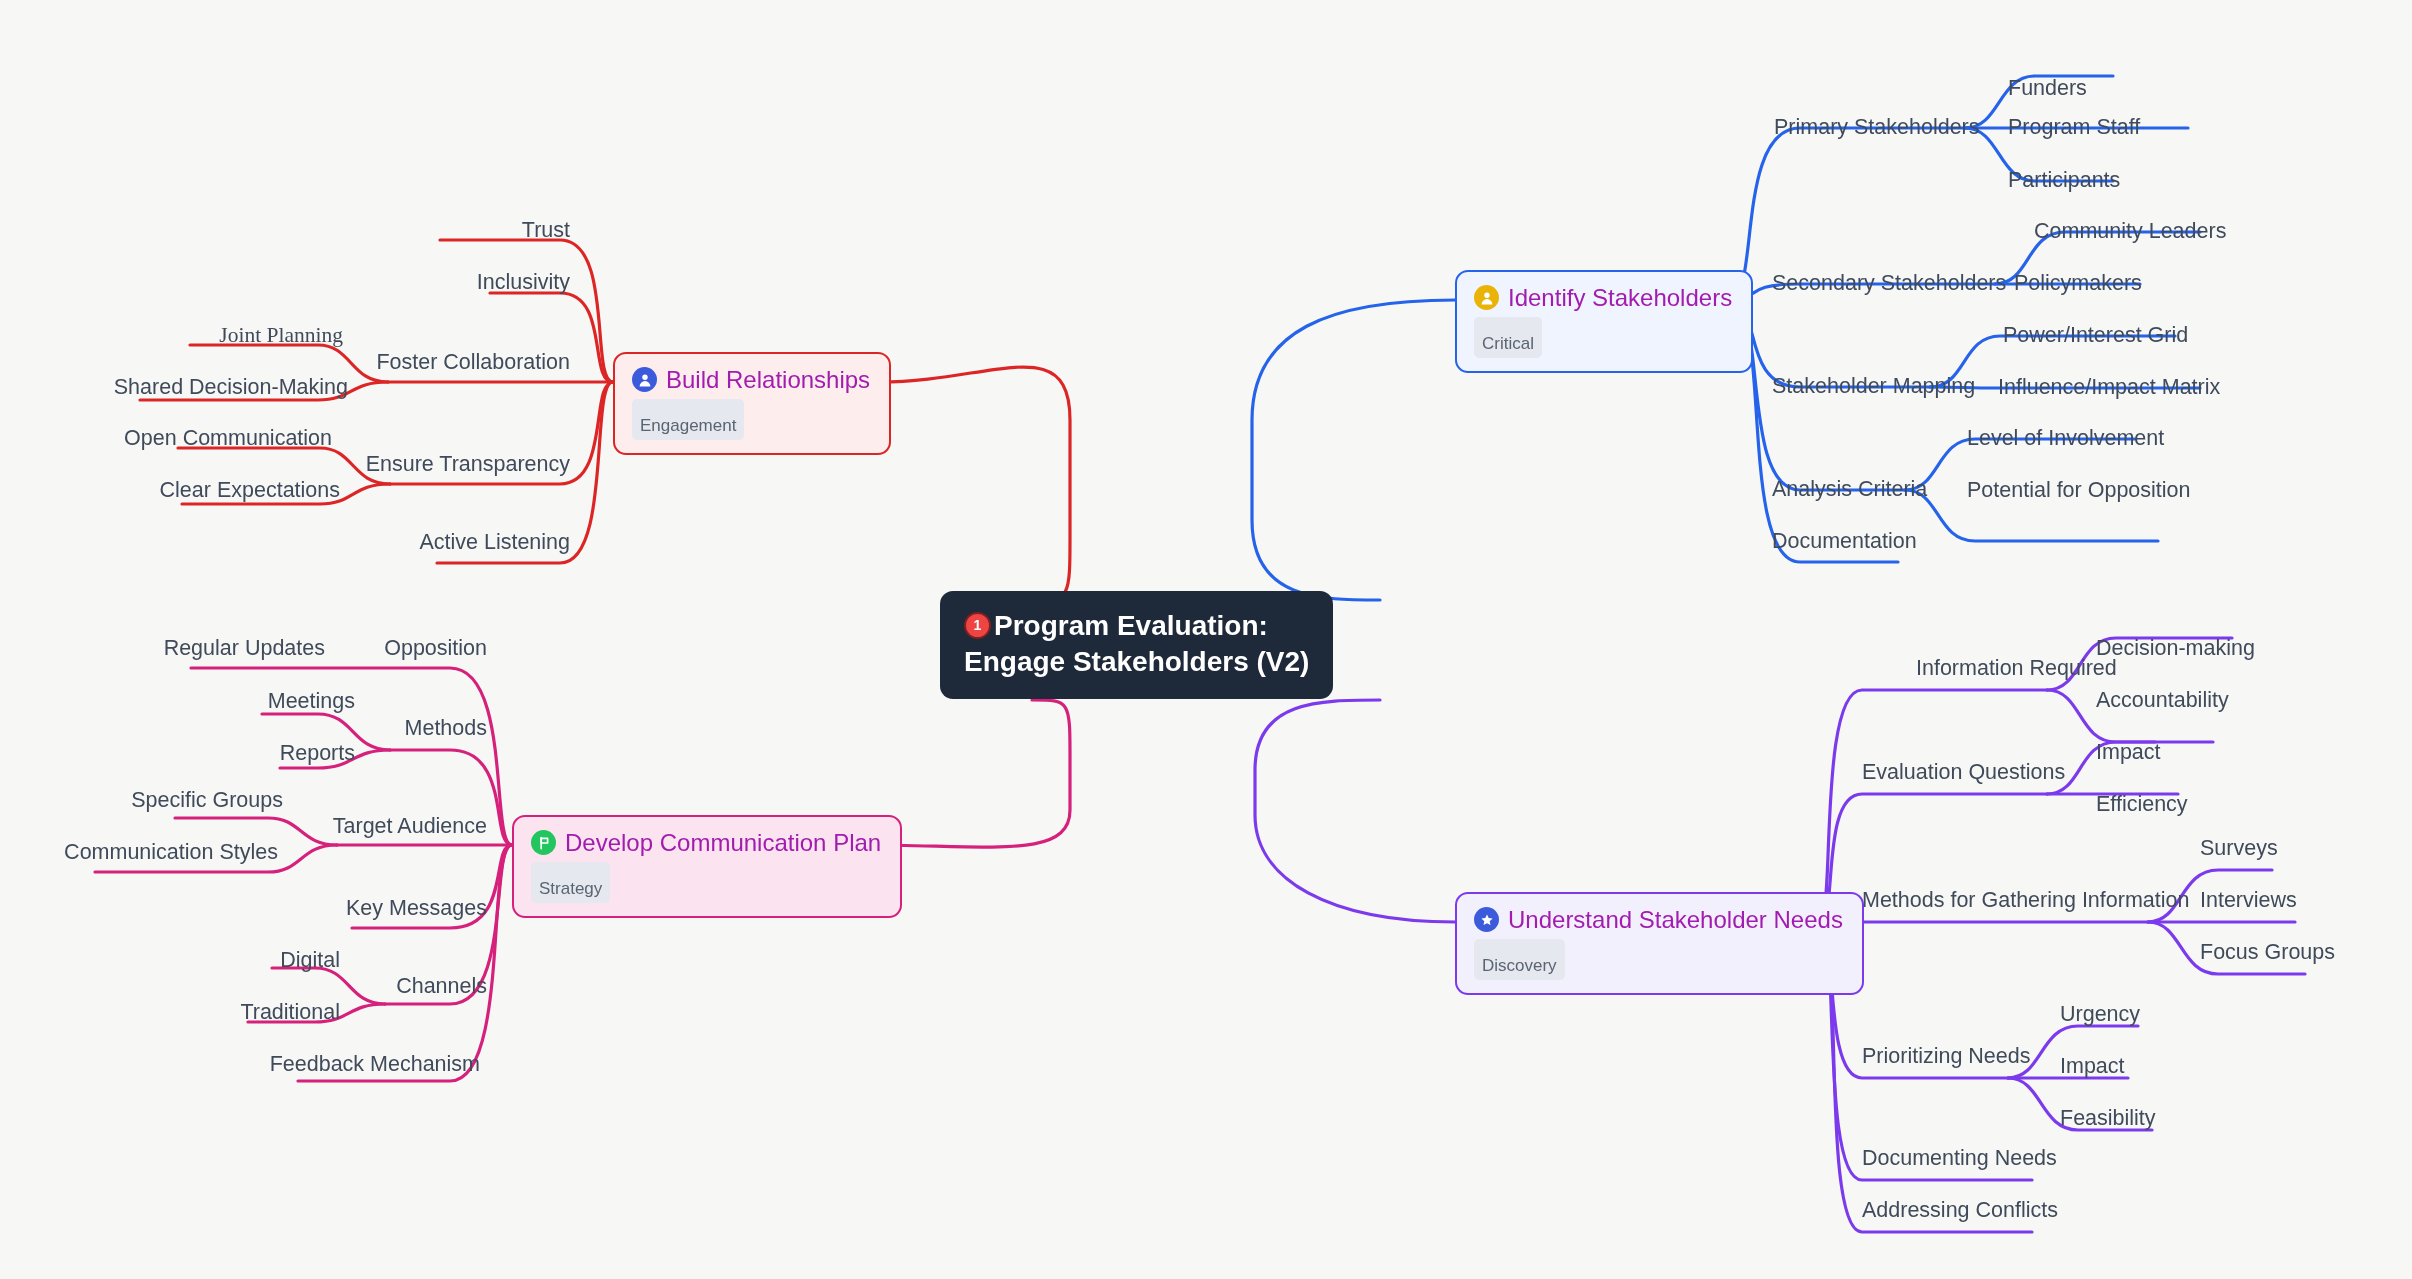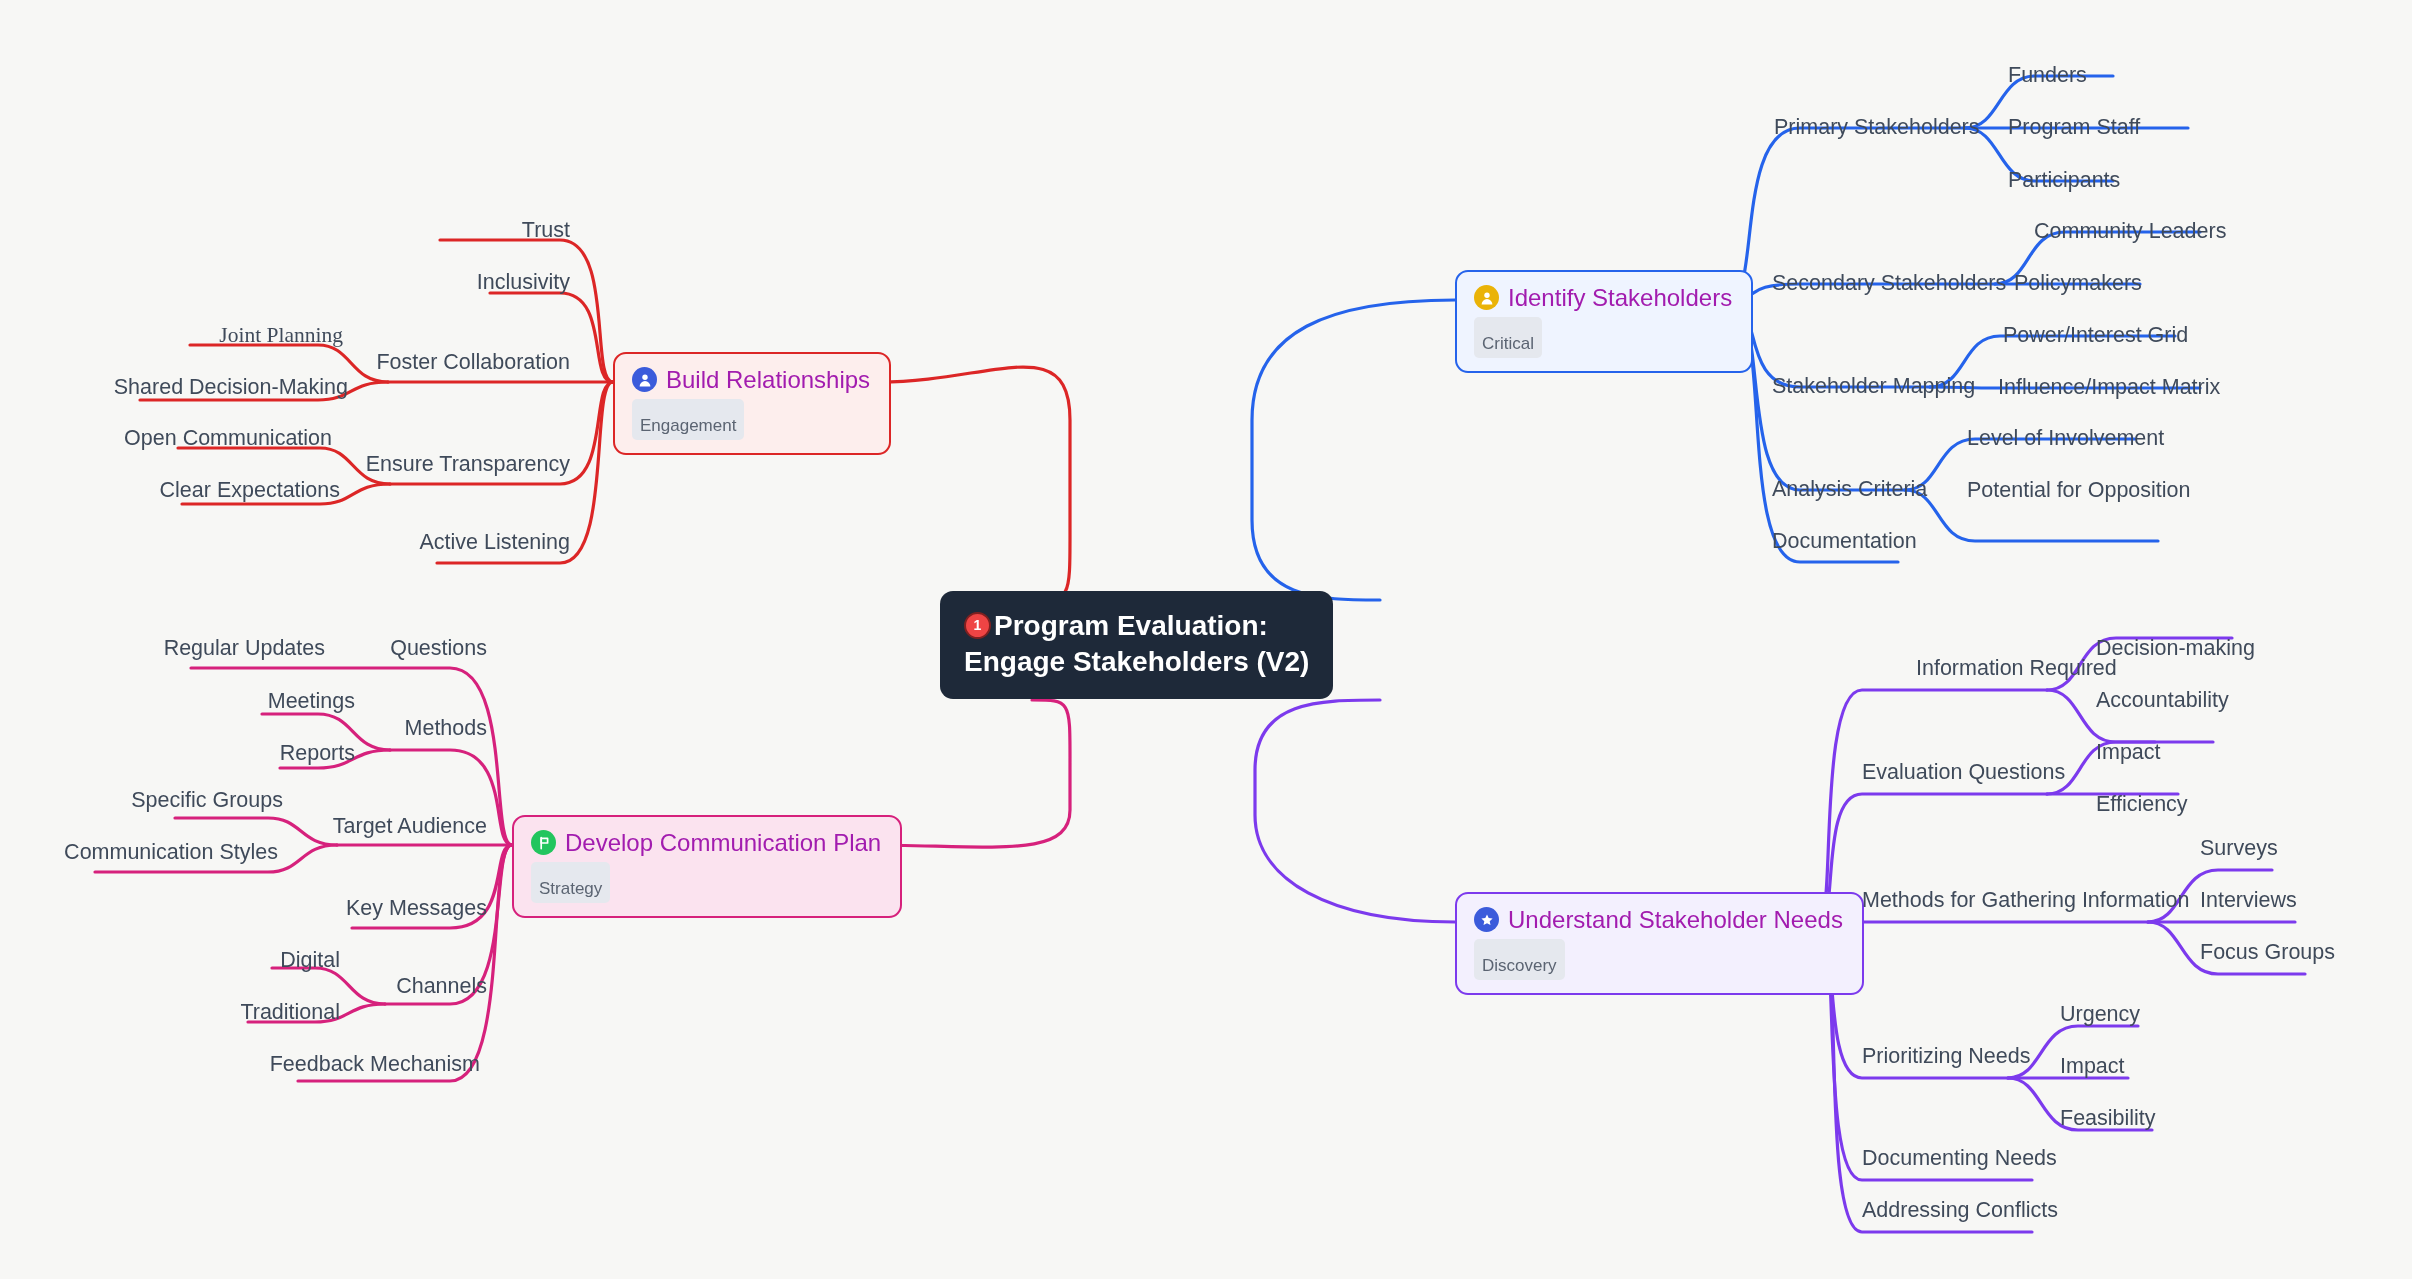--- a/index.html
+++ b/index.html
@@ -249,21 +249,21 @@
           </svg>
       </span>
       <span>Understand Stakeholder Needs</span>
     </div>
     <div class="tagwrap">
         <span class="tag">Discovery</span>
       </div>
   </div>
 
   <span class="lbl r" style="left:1774px; top:117px;">Primary Stakeholders</span>
-  <span class="lbl r" style="left:2008px; top:65px;text-align:center;">Funders</span>
+  <span class="lbl r" style="left:2008px; top:78px;text-align:center;">Funders</span>
   <span class="lbl r" style="left:2008px; top:117px;">Program Staff</span>
   <span class="lbl r" style="left:2008px; top:170px;">Participants</span>
 
   <span class="lbl r" style="left:1772px; top:273px;">Secondary Stakeholders</span>
   <span class="lbl r" style="left:2034px; top:221px;">Community Leaders</span>
   <span class="lbl r" style="left:2014px; top:273px;">Policymakers</span>
 
   <span class="lbl r" style="left:1772px; top:376px;">Stakeholder Mapping</span>
   <span class="lbl r" style="left:2003px; top:325px;">Power/Interest Grid</span>
   <span class="lbl r" style="left:1998px; top:377px;">Influence/Impact Matrix</span>
@@ -280,21 +280,21 @@
   <span class="lbl l" style="left:570px; top:352px;">Foster Collaboration</span>
   <span class="lbl l" style="left:343px; top:325px;font-family:Liberation Serif, serif;">Joint Planning</span>
   <span class="lbl l" style="left:348px; top:377px;">Shared Decision-Making</span>
 
   <span class="lbl l" style="left:570px; top:454px;">Ensure Transparency</span>
   <span class="lbl l" style="left:332px; top:428px;">Open Communication</span>
   <span class="lbl l" style="left:340px; top:480px;">Clear Expectations</span>
 
   <span class="lbl l" style="left:570px; top:532px;">Active Listening</span>
 
-  <span class="lbl l" style="left:487px; top:638px;">Questions</span>
+  <span class="lbl l" style="left:487px; top:638px;">Opposition</span>
   <span class="lbl l" style="left:325px; top:638px;">Regular Updates</span>
 
   <span class="lbl l" style="left:487px; top:718px;">Methods</span>
   <span class="lbl l" style="left:355px; top:691px;">Meetings</span>
   <span class="lbl l" style="left:355px; top:743px;">Reports</span>
 
   <span class="lbl l" style="left:487px; top:816px;">Target Audience</span>
   <span class="lbl l" style="left:283px; top:790px;">Specific Groups</span>
   <span class="lbl l" style="left:278px; top:842px;">Communication Styles</span>
 

